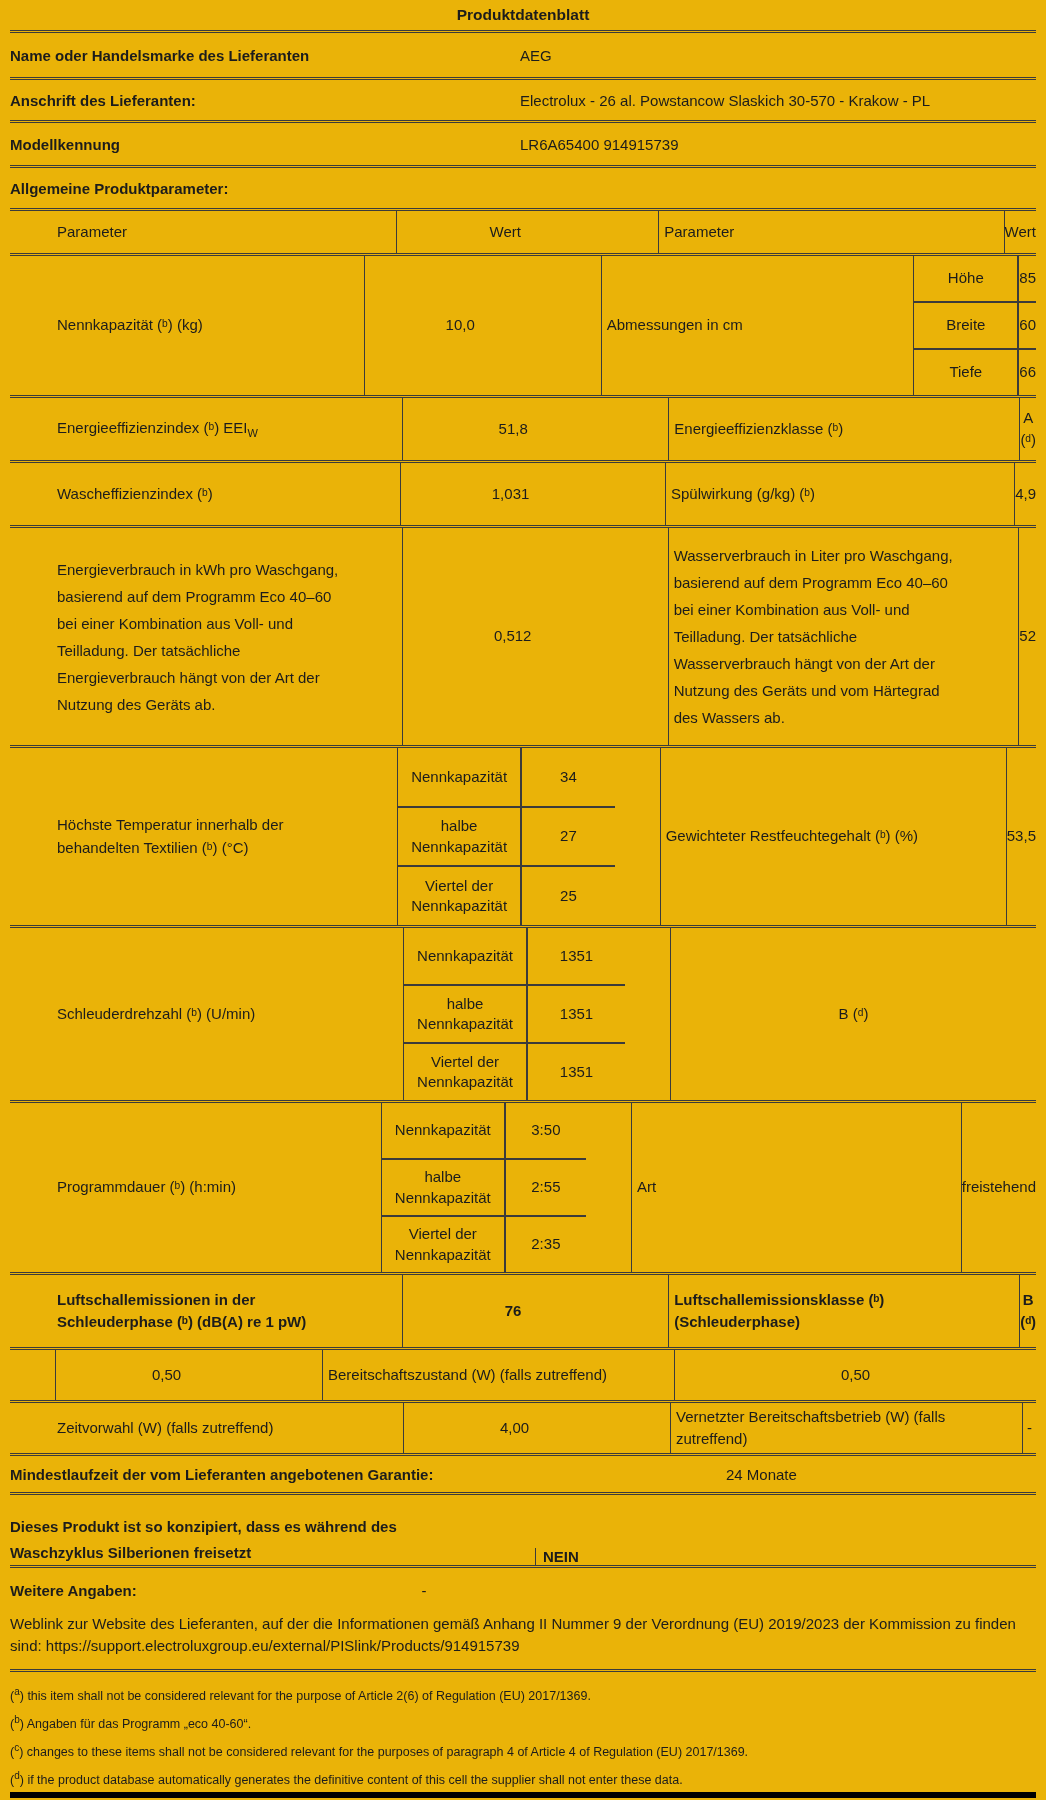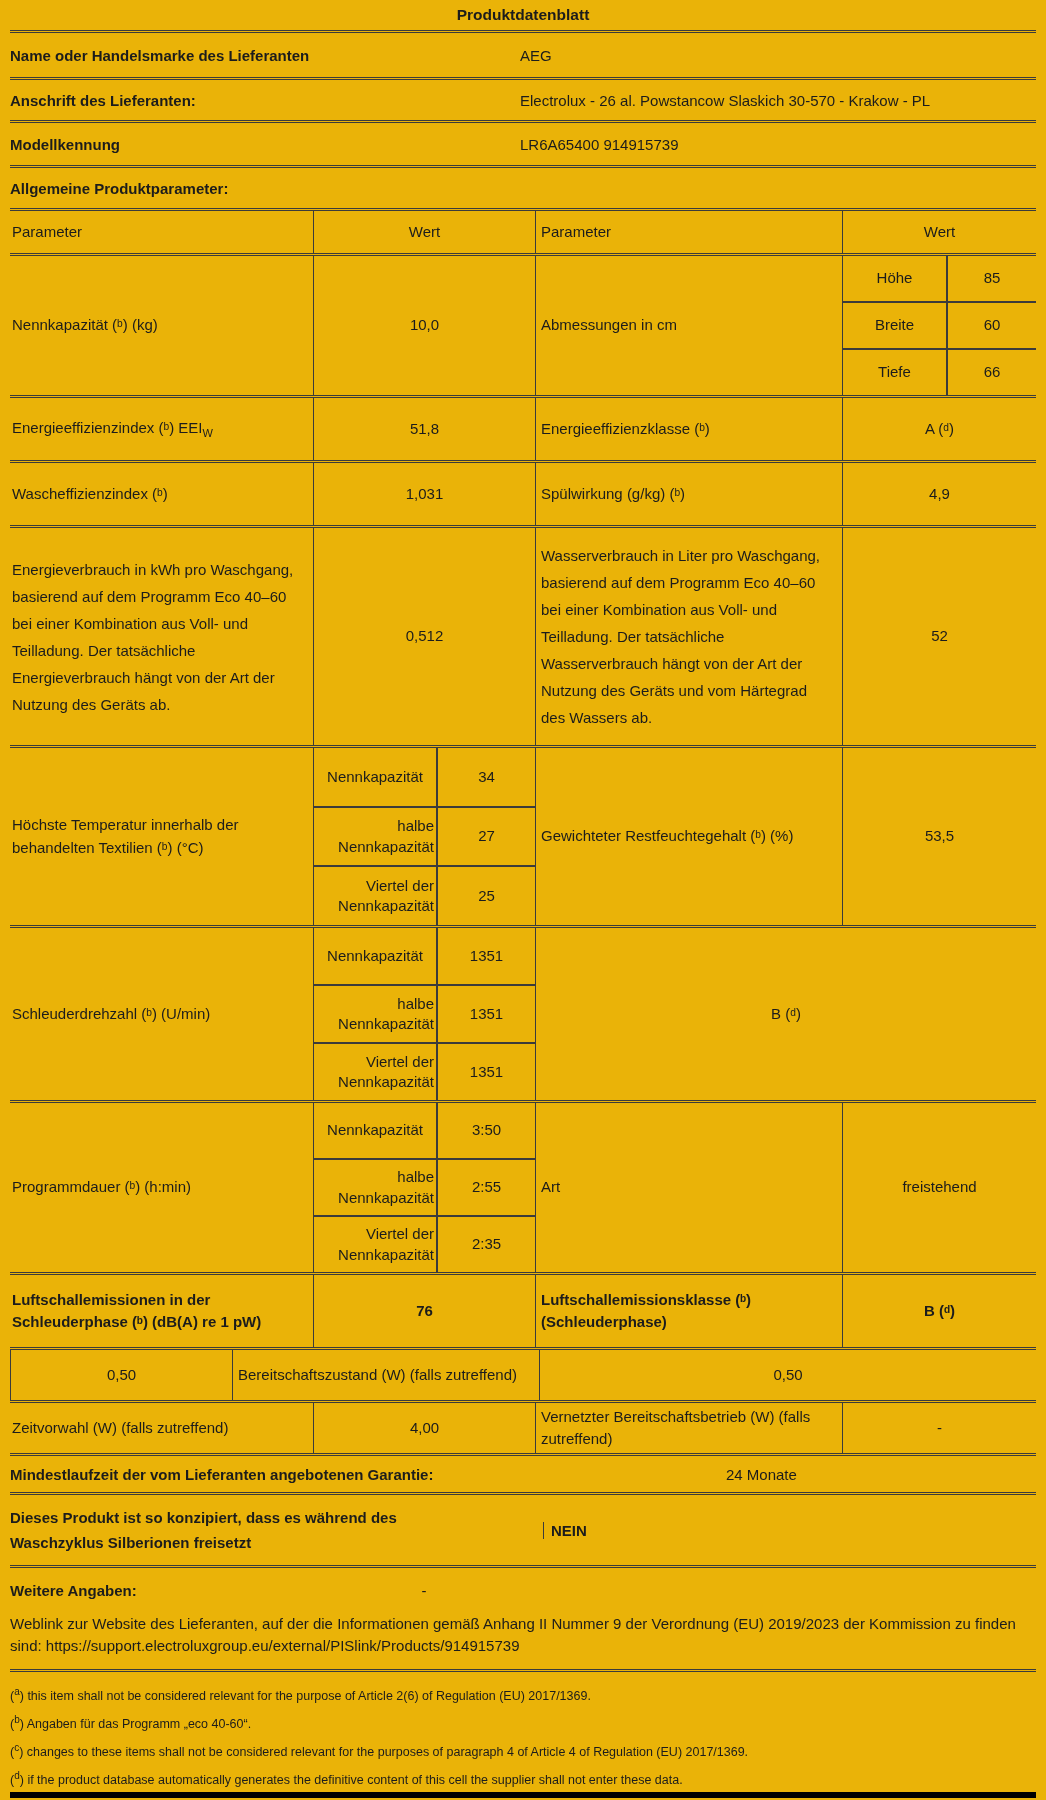--- a/index.html
+++ b/index.html
@@ -14,49 +14,49 @@
     height:33px; display:flex; align-items:center; justify-content:center;
     font-weight:bold; font-size:15.5px; border-bottom:3px double #3b3b3b;
   }
   .info-row { display:flex; align-items:center; border-bottom:3px double #3b3b3b; }
   .info-row .ilabel { font-weight:bold; width:510px; padding-right:10px; }
   .info-row.h47 { height:47px; } .info-row.h43 { height:43px; } .info-row.h45 { height:45px; }
   .section-heading { height:40px; display:flex; align-items:center; font-weight:bold; }
 
   .ptable { border-top:3px double #3b3b3b; }
   .trow { display:flex; align-items:stretch; border-bottom:3px double #3b3b3b; }
-  .cell { display:flex; align-items:center; line-height:1.5; }
+  .cell { display:flex; align-items:center; line-height:1.5;margin-left:45px; }
   .c1 { width:303px; padding:4px 8px 4px 2px; }
   .c2 { width:222px; justify-content:center; text-align:center; border-left:1.5px solid #3b3b3b; }
   .c3 { width:307px; padding:4px 8px 4px 5px; border-left:1.5px solid #3b3b3b; }
   .c4 { flex:1; justify-content:center; text-align:center; border-left:1.5px solid #3b3b3b; }
   .has-sub { padding:0; align-items:stretch; }
   .longtext { line-height:27px; }
 
   .rhead { height:45px; }
   .rhead .c1, .rhead .c3 { font-weight:normal; }
   .r1 { height:142px; } .r2 { height:65px; } .r3 { height:65px; } .r4 { height:220px; }
   .r5 { height:180px; } .r6 { height:175px; } .r7 { height:172px; }
   .r8 { height:75px;font-weight:bold; } .r9 { height:53px; } .r10 { height:53px; }
 
   .subtable { display:flex; flex-direction:column; width:100%; }
   .subrow { flex:1; display:flex; align-items:stretch; border-bottom:2px solid #3b3b3b; }
   .subrow:last-child { border-bottom:none; }
   .sublabel { width:124px; display:flex; align-items:center; justify-content:center;
-              text-align:right; border-right:2px solid #3b3b3b; padding:2px; line-height:1.35; }
+              text-align:center; border-right:2px solid #3b3b3b; padding:2px; line-height:1.35; }
   .subvalue { flex:1; display:flex; align-items:center; justify-content:center; }
   .dim .sublabel { width:105px; }
 
   .eei-sub { font-size:11px; }
   sup { font-size:10px; }
 
   .garantie-row { height:39px; display:flex; align-items:center; border-bottom:3px double #3b3b3b; }
   .garantie-row .glabel { flex:1; font-weight:bold; }
   .garantie-row .gvalue { width:310px; text-align:left; }
-  .silber-row { height:73px; display:flex; align-items:center; border-bottom:3px double #3b3b3b;gap:8px; }
+  .silber-row { height:73px; display:flex; align-items:flex-end; border-bottom:3px double #3b3b3b; }
   .silber-row .slabel { width:525px; font-weight:bold; display:flex; align-items:center;
                         padding-right:60px; line-height:1.7; }
   .silber-row .svalue { flex:1; border-left:1.5px solid #3b3b3b; display:flex; align-items:center;
                         padding-left:7px; font-weight:bold; }
   .weitere-row { height:45px; display:flex; align-items:center; }
   .weitere-row .wlabel { width:303px; font-weight:bold; }
   .weitere-row .wvalue { width:222px; text-align:center; }
 
   .weblink { margin-top:0; line-height:22px; }
   .fn-separator { border-bottom:3px double #3b3b3b; margin-top:12px; }

